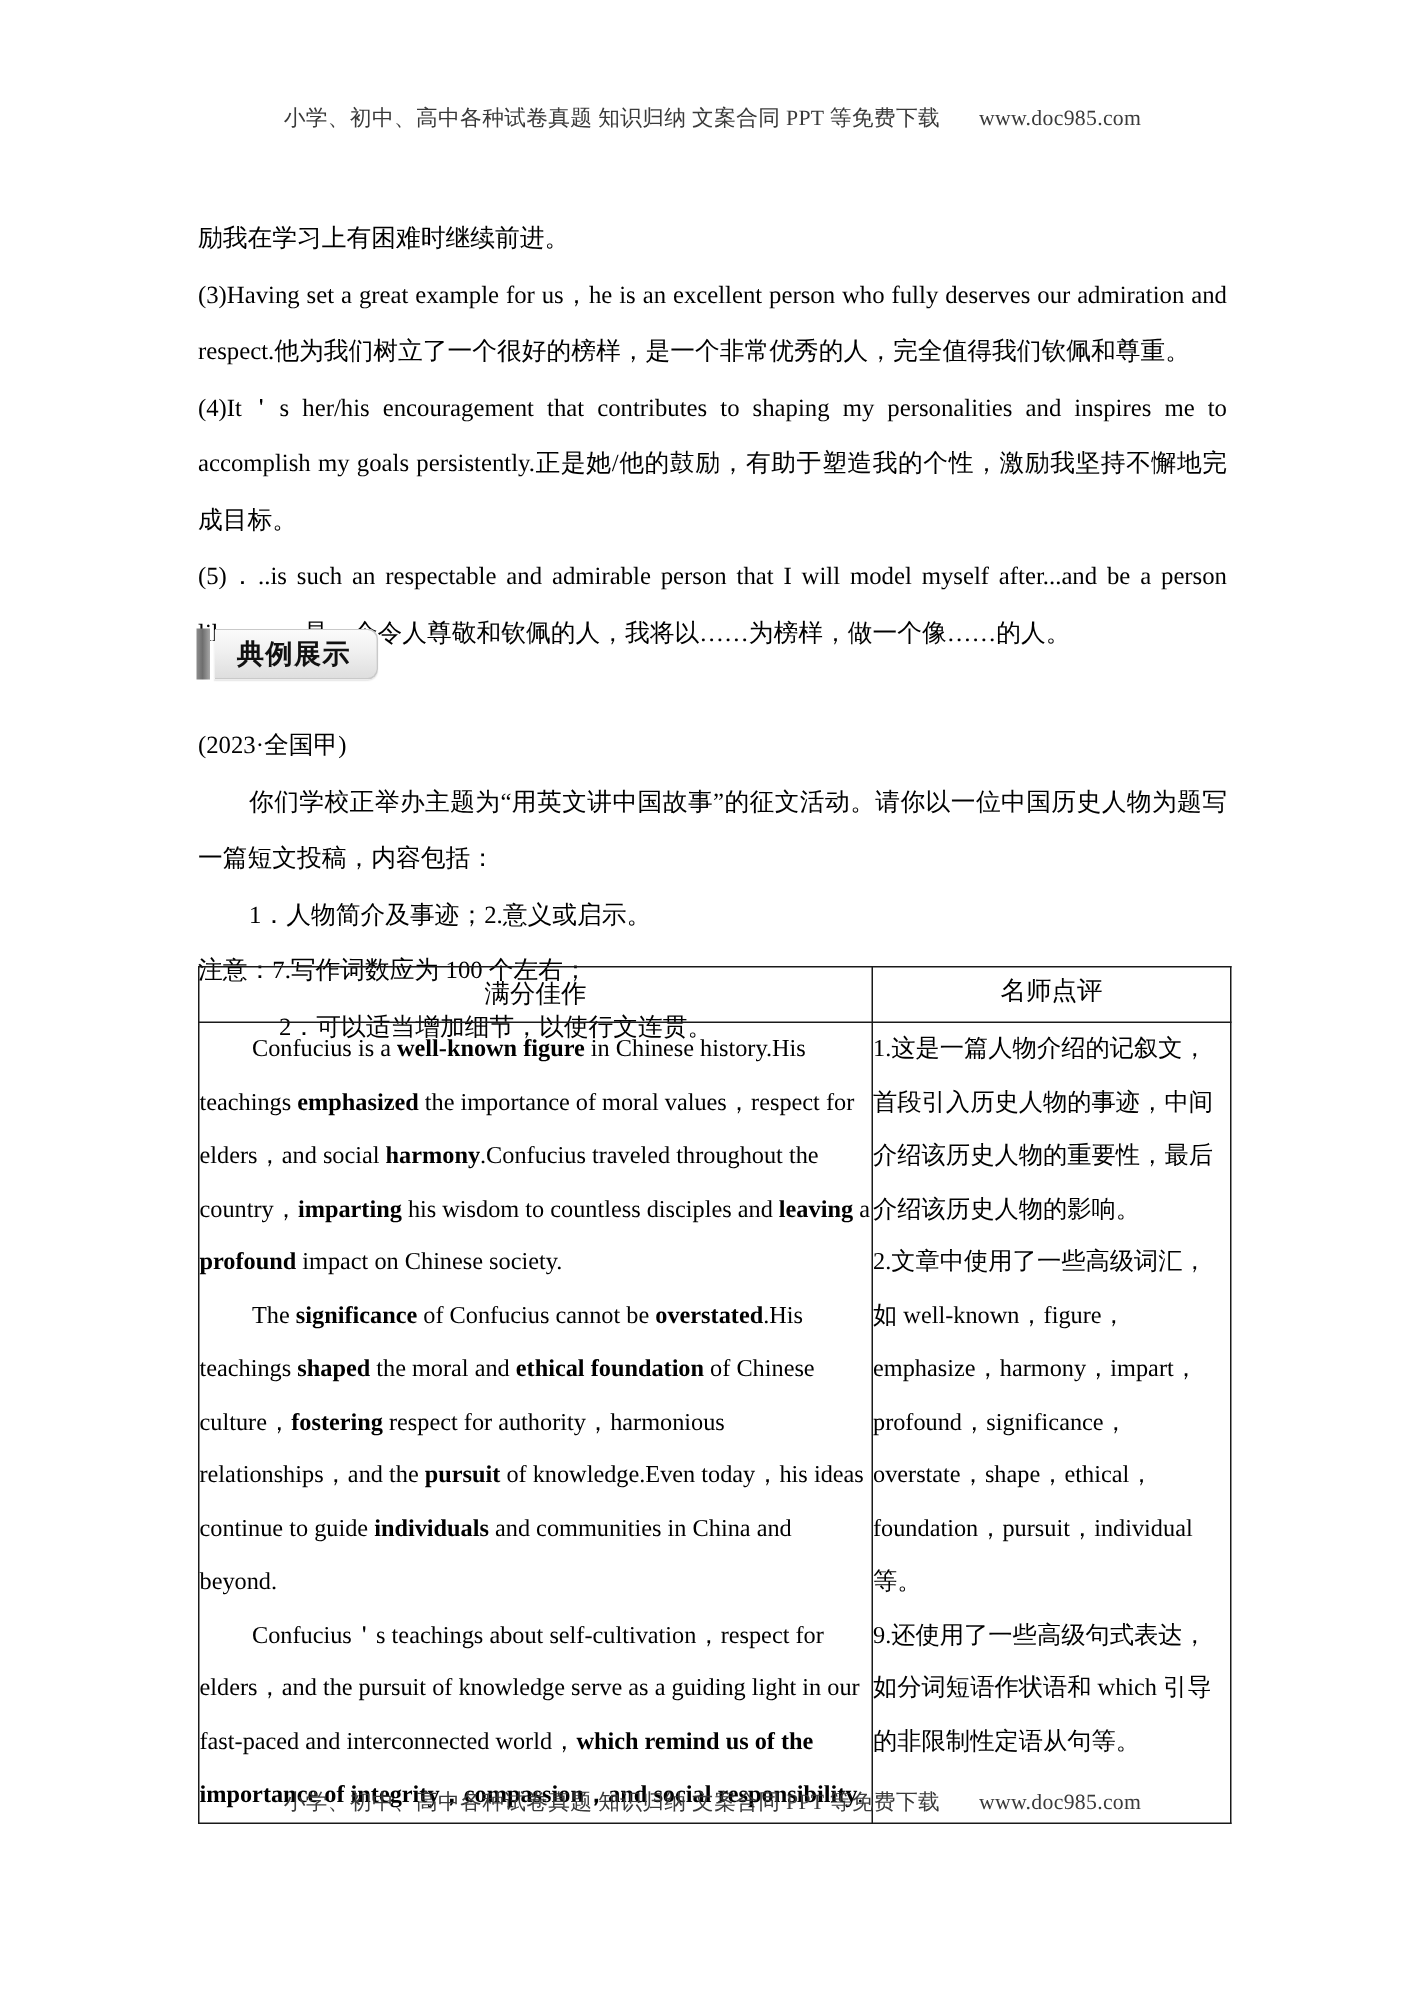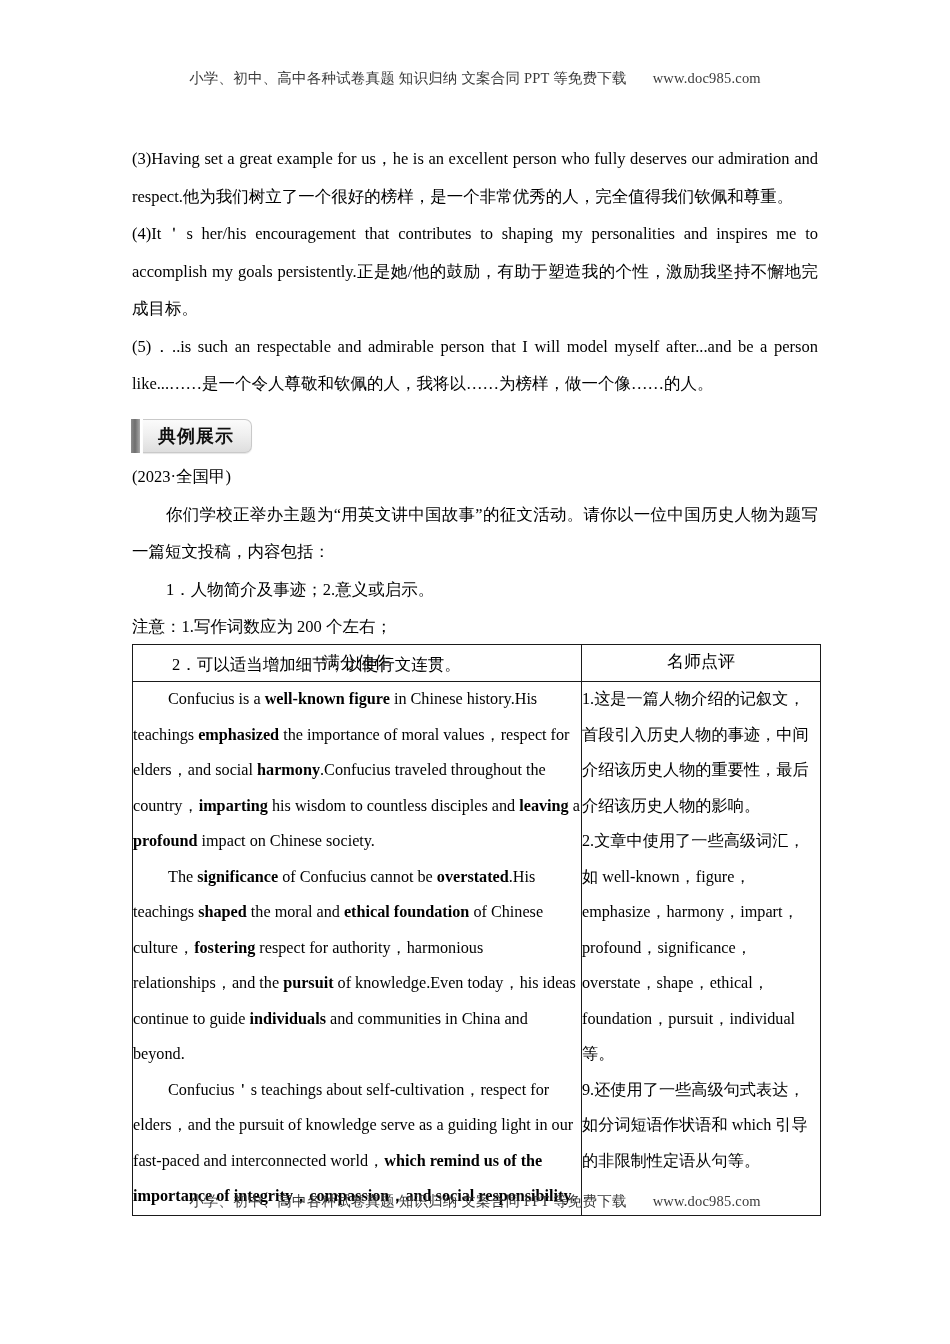--- a/index.html
+++ b/index.html
@@ -88,32 +88,32 @@
     font-weight: 700;
     color: #111;
     letter-spacing: 1px;
     box-shadow: 0 1px 1px rgba(0,0,0,0.10);
   }
 
   
   .exam-block {
     position: absolute;
     left: 132px;
-    top: 458px;
+    top: 478px;
     width: 686px;
   }
   .exam-block p {
     margin: 0;
     font-size: 16.5px;
     line-height: 37.5px;
     text-align: justify;
     text-justify: inter-ideograph;
   }
   .indent2 { text-indent: 34px; }
-  .indent-note { padding-left: 40px; }
+  .indent-note { padding-left: 54px; }
 
   
   .tbl {
     position: absolute;
     left: 132px;
     top: 644px;
     width: 686px;
     border-collapse: collapse;
     table-layout: fixed;
   }
@@ -160,35 +160,36 @@
 </head>
 <body>
 
 <div class="page">
 
   <div class="running running-head">
     <span class="cjk">小学、初中、高中各种试卷真题  知识归纳  文案合同  PPT 等免费下载</span><span class="url">www.doc985.com</span>
   </div>
 
   <div class="content">
+    <p class="body-line last-of-para">励我在学习上有困难时继续前进。</p>
     <p class="body-line">(3)Having set a great example for us，he is an excellent person who fully deserves our admiration and respect.他为我们树立了一个很好的榜样，是一个非常优秀的人，完全值得我们钦佩和尊重。</p>
     <p class="body-line">(4)It＇s her/his encouragement that contributes to shaping my personalities and inspires me to accomplish my goals persistently.正是她/他的鼓励，有助于塑造我的个性，激励我坚持不懈地完成目标。</p>
     <p class="body-line">(5)．..is such an respectable and admirable person that I will model myself after...and be a person like...……是一个令人尊敬和钦佩的人，我将以……为榜样，做一个像……的人。</p>
   </div>
 
   <div class="badge-row">
     <div class="badge-bar"></div>
     <div class="badge-body">典例展示</div>
   </div>
 
   <div class="exam-block">
     <p>(2023·全国甲)</p>
     <p class="indent2">你们学校正举办主题为“用英文讲中国故事”的征文活动。请你以一位中国历史人物为题写一篇短文投稿，内容包括：</p>
     <p class="indent2">1．人物简介及事迹；2.意义或启示。</p>
-    <p>注意：1.写作词数应为 200 个左右；</p>
+    <p>注意：7.写作词数应为 100 个左右；</p>
     <p class="indent-note">2．可以适当增加细节，以使行文连贯。</p>
   </div>
 
   <table class="tbl">
     <thead>
       <tr>
         <th class="col-left">满分佳作</th>
         <th class="col-right">名师点评</th>
       </tr>
     </thead>

